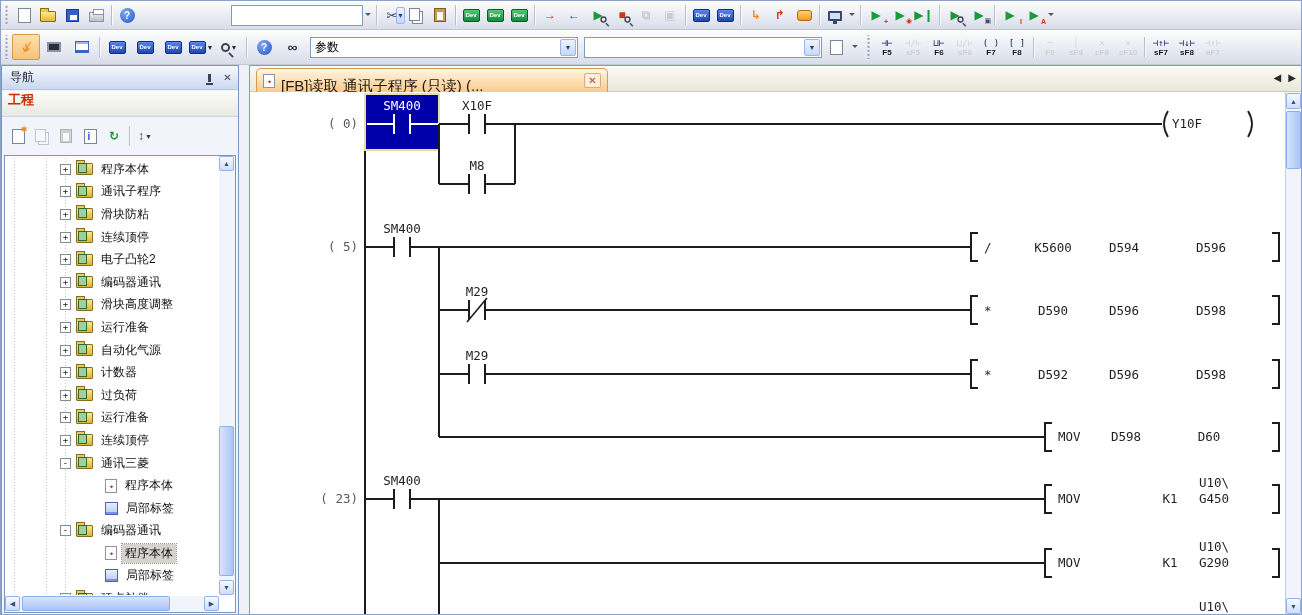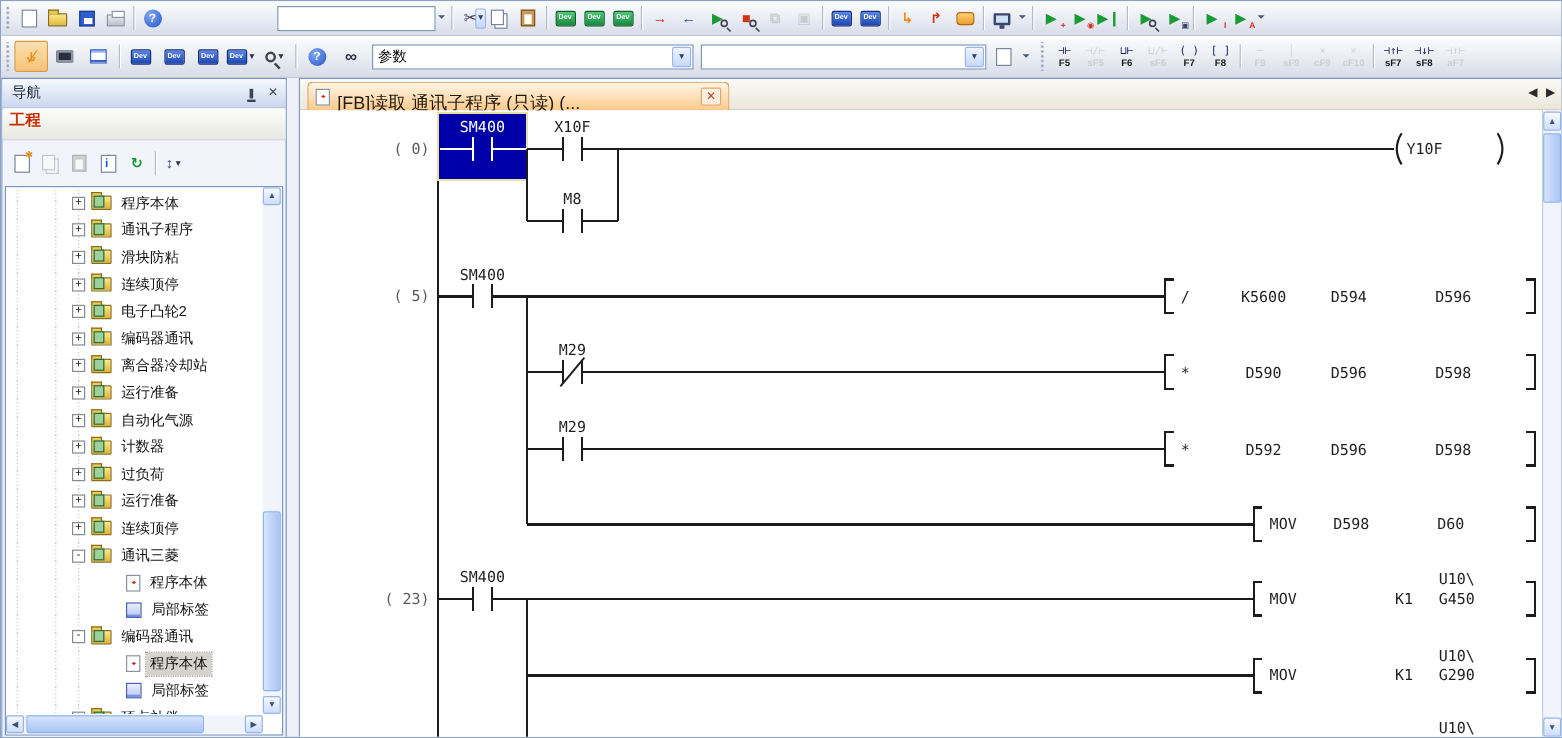--- a/index.html
+++ b/index.html
@@ -389,21 +389,21 @@
           <span class="t-label">电子凸轮2</span>
         </div>
       <div class="trow2">
           <span class="exp">+</span>
           <span class="f-ic"></span>
           <span class="t-label">编码器通讯</span>
         </div>
       <div class="trow2">
           <span class="exp">+</span>
           <span class="f-ic"></span>
-          <span class="t-label">离合器冷却站</span>
+          <span class="t-label">滑块高度调整</span>
         </div>
       <div class="trow2">
           <span class="exp">+</span>
           <span class="f-ic"></span>
           <span class="t-label">运行准备</span>
         </div>
       <div class="trow2">
           <span class="exp">+</span>
           <span class="f-ic"></span>
           <span class="t-label">自动化气源</span>

